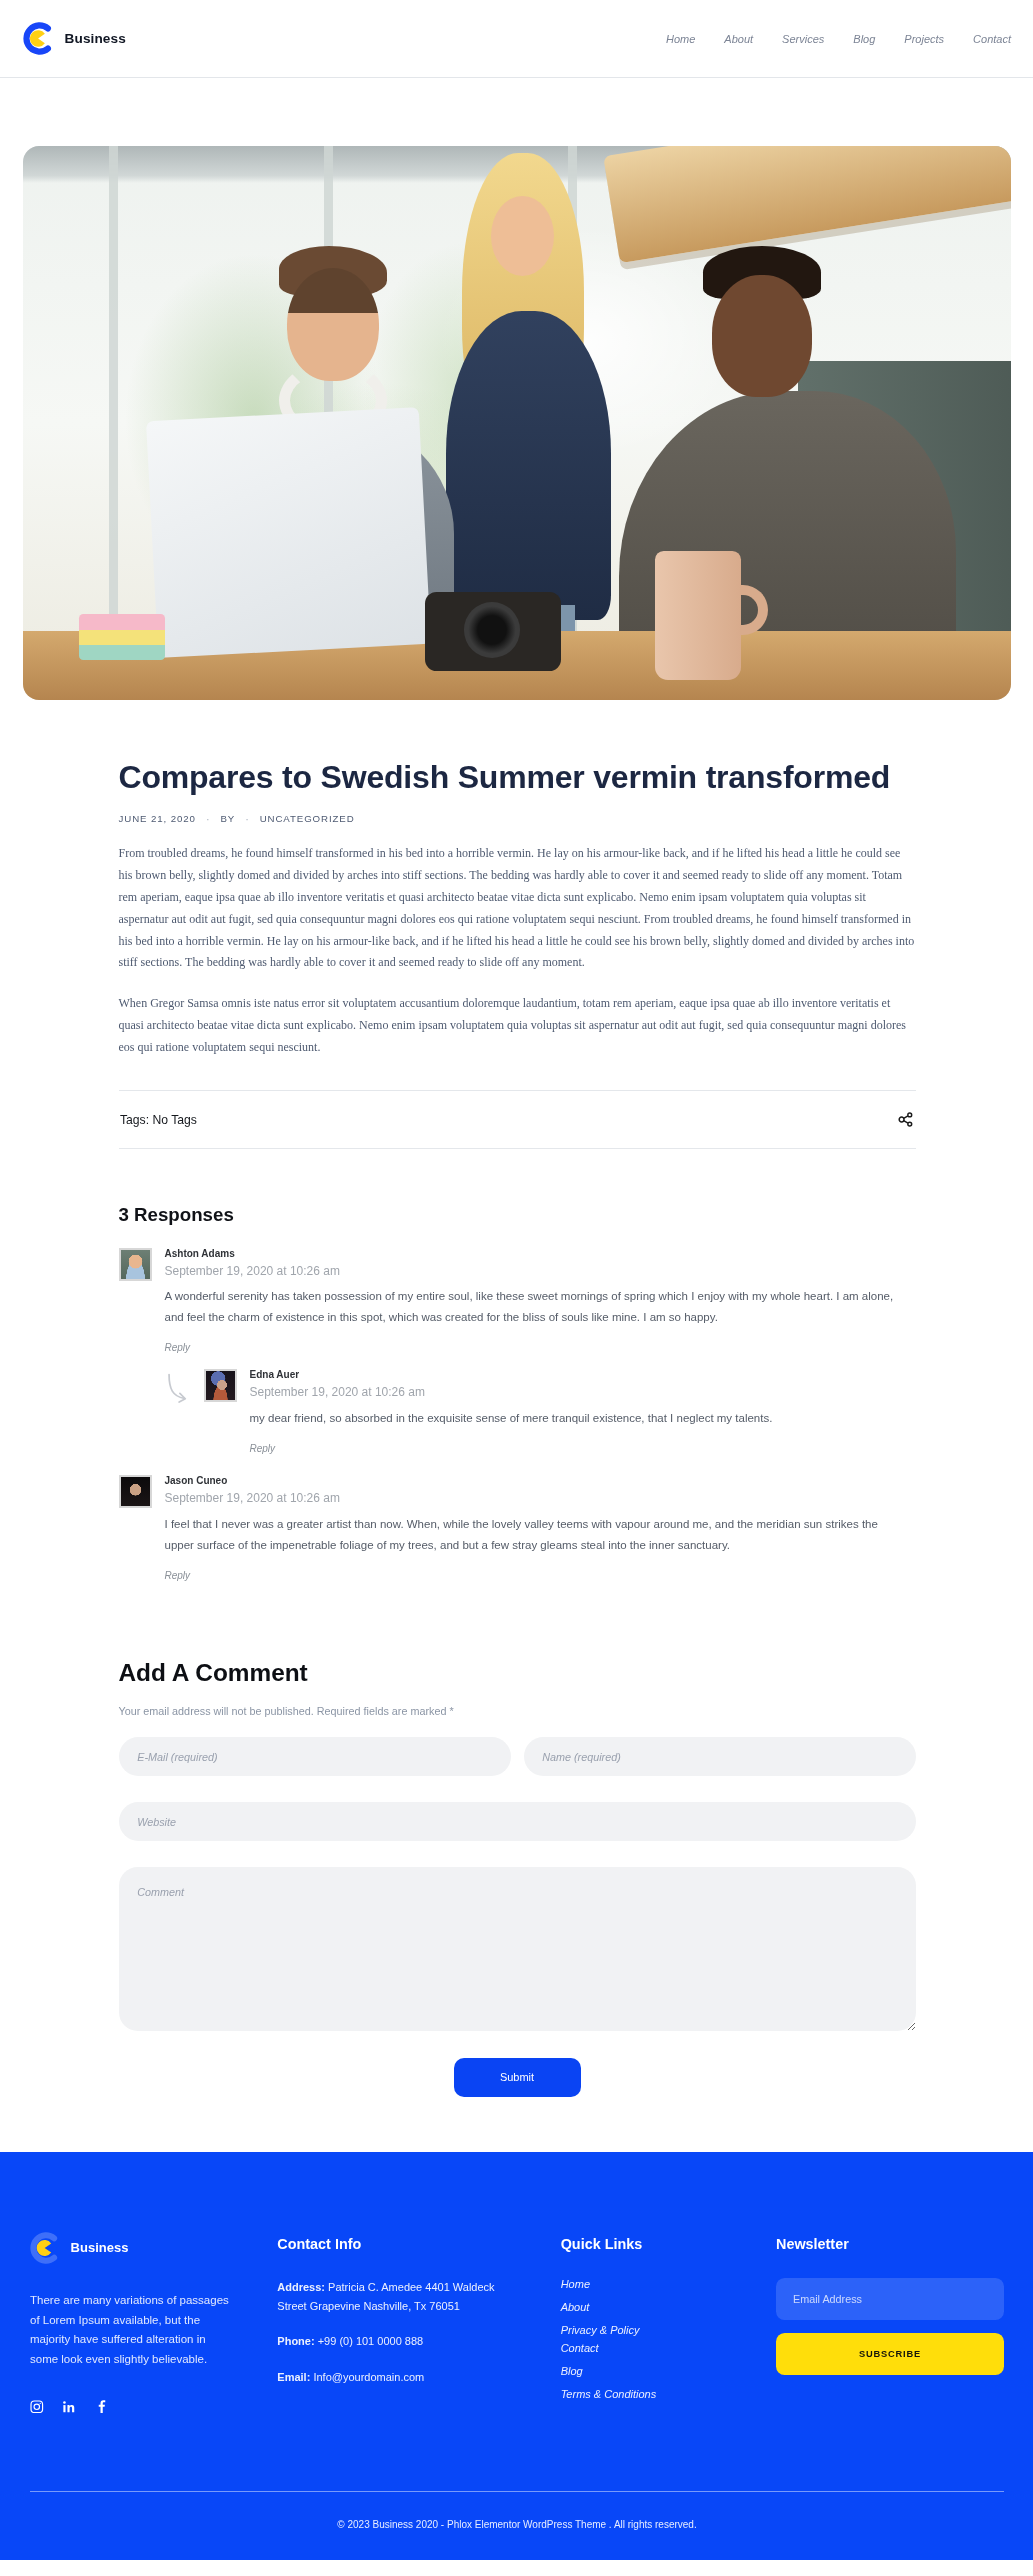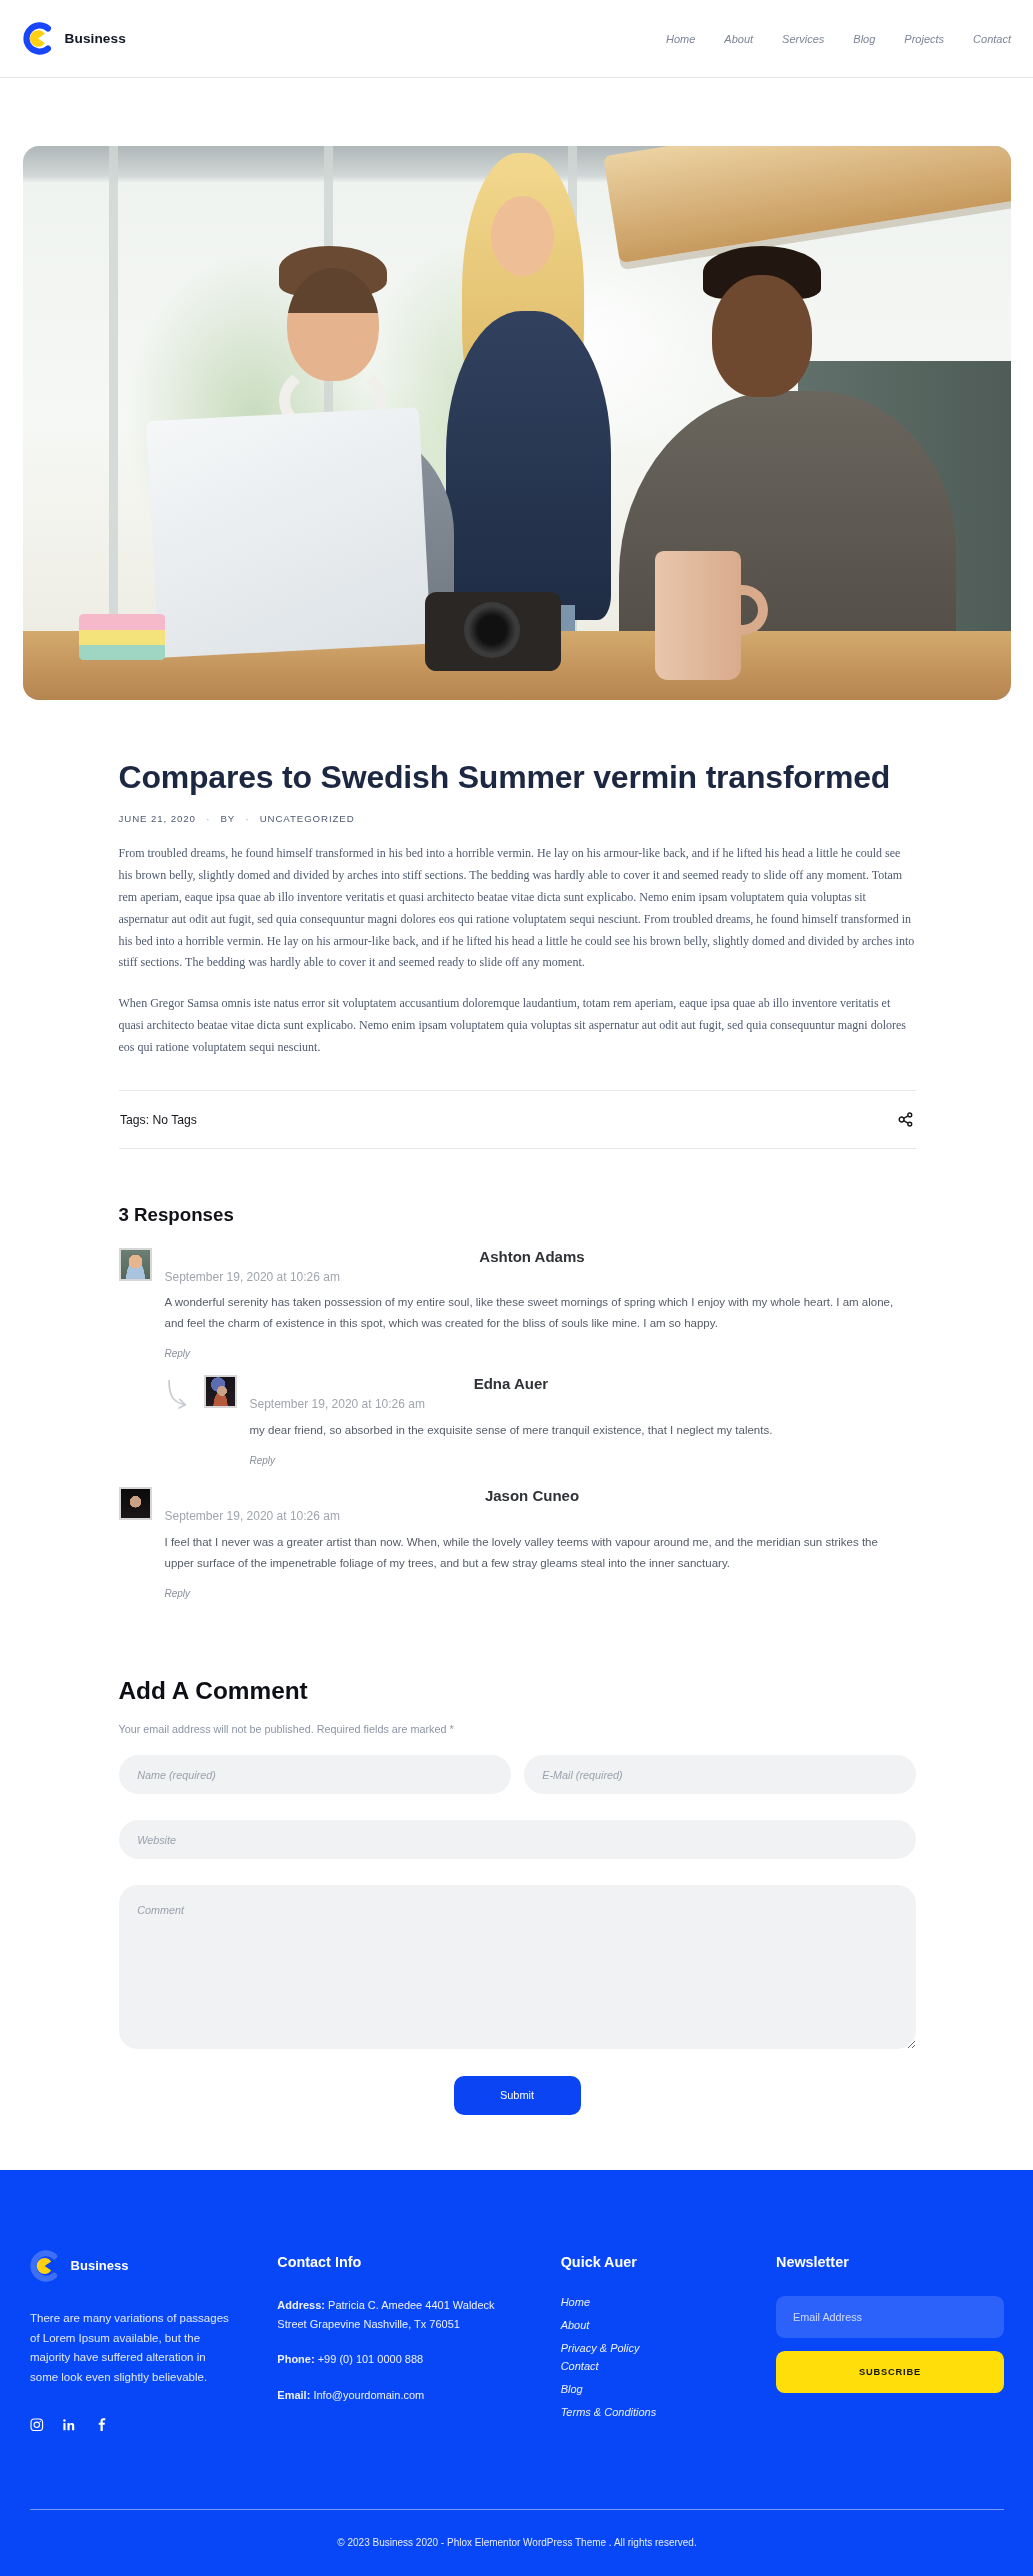--- a/index.html
+++ b/index.html
@@ -87,21 +87,21 @@
       radial-gradient(ellipse at 50% 100%, #a8c4de 0 45%, transparent 46%),
       linear-gradient(180deg,#6d7f74,#55685d); }
   .avatar.edna { background:
       radial-gradient(circle at 55% 48%, #caa18a 0 22%, transparent 23%),
       radial-gradient(circle at 42% 26%, #5a6db0 0 26%, transparent 27%),
       radial-gradient(ellipse at 50% 100%, #b4593a 0 34%, transparent 35%),
       linear-gradient(180deg,#17121a,#241a20); }
   .avatar.jason { background:
       radial-gradient(circle at 50% 44%, #caa184 0 26%, transparent 27%),
       linear-gradient(180deg,#0c0a0b,#1a1516); }
-  .comment-name { font-size: 15px; font-weight:700; color:#2f3237;text-align:center; }
+  .comment-name { font-size: 10px; font-weight:700; color:#2f3237; }
   .comment-date { margin-top:5px; font-size:12px; color:#a0a5ac; }
   .comment-text { margin-top:8.6px; font-size:11.5px; line-height:1.8; color:#555c68; max-width:735px; }
   .reply-link { display:inline-block; margin-top:14.4px; font-size:10px; color:#8a9098; cursor:pointer; }
   .comment.nested { margin-left:85px; position:relative; margin-top:16px; }
   .reply-arrow { position:absolute; left:-40px; top:4.3px; }
 
   
   .form-heading { margin-top: 78px; font-size: 24.4px; font-weight:700; color:#0d0f14; }
   .form-notice { margin-top: 18.7px; font-size: 10.8px; color:#8b95a5; }
   .form-row { display:flex; gap:13px; margin-top: 20px; }
@@ -264,22 +264,22 @@
       </div>
     </div>
   </section>
 
   <section>
     <h2 class="form-heading">Add A Comment</h2>
     <p class="form-notice">Your email address will not be published. Required fields are marked *</p>
 
     <form>
       <div class="form-row">
+        <input class="field" type="text" placeholder="E-Mail (required)" style="">
         <input class="field" type="text" placeholder="Name (required)" style="">
-        <input class="field" type="text" placeholder="E-Mail (required)" style="">
       </div>
       <input class="field" type="text" style="margin-top: 26px;" placeholder="Website">
       <textarea class="field-area" placeholder="Comment" style=""></textarea>
       <div class="submit-row">
         <button class="submit-btn">Submit</button>
       </div>
     </form>
   </section>
 </main>
 
@@ -330,21 +330,21 @@
         <span class="f-label">Phone:</span>
         <span>+99 (0) 101 0000 888</span>
       </p>
       <p>
         <span class="f-label">Email:</span>
         <span>Info@yourdomain.com</span>
       </p>
     </div>
 
     <div>
-      <h3 class="f-heading">Quick Auer</h3>
+      <h3 class="f-heading">Quick Links</h3>
       <ul class="f-links">
         <li><a href="#">Home</a></li>
         <li><a href="#">About</a></li>
         <li class="tight"><a href="#">Privacy &amp; Policy</a></li>
         <li><a href="#">Contact</a></li>
         <li><a href="#">Blog</a></li>
         <li><a href="#">Terms &amp; Conditions</a></li>
       </ul>
     </div>
 

